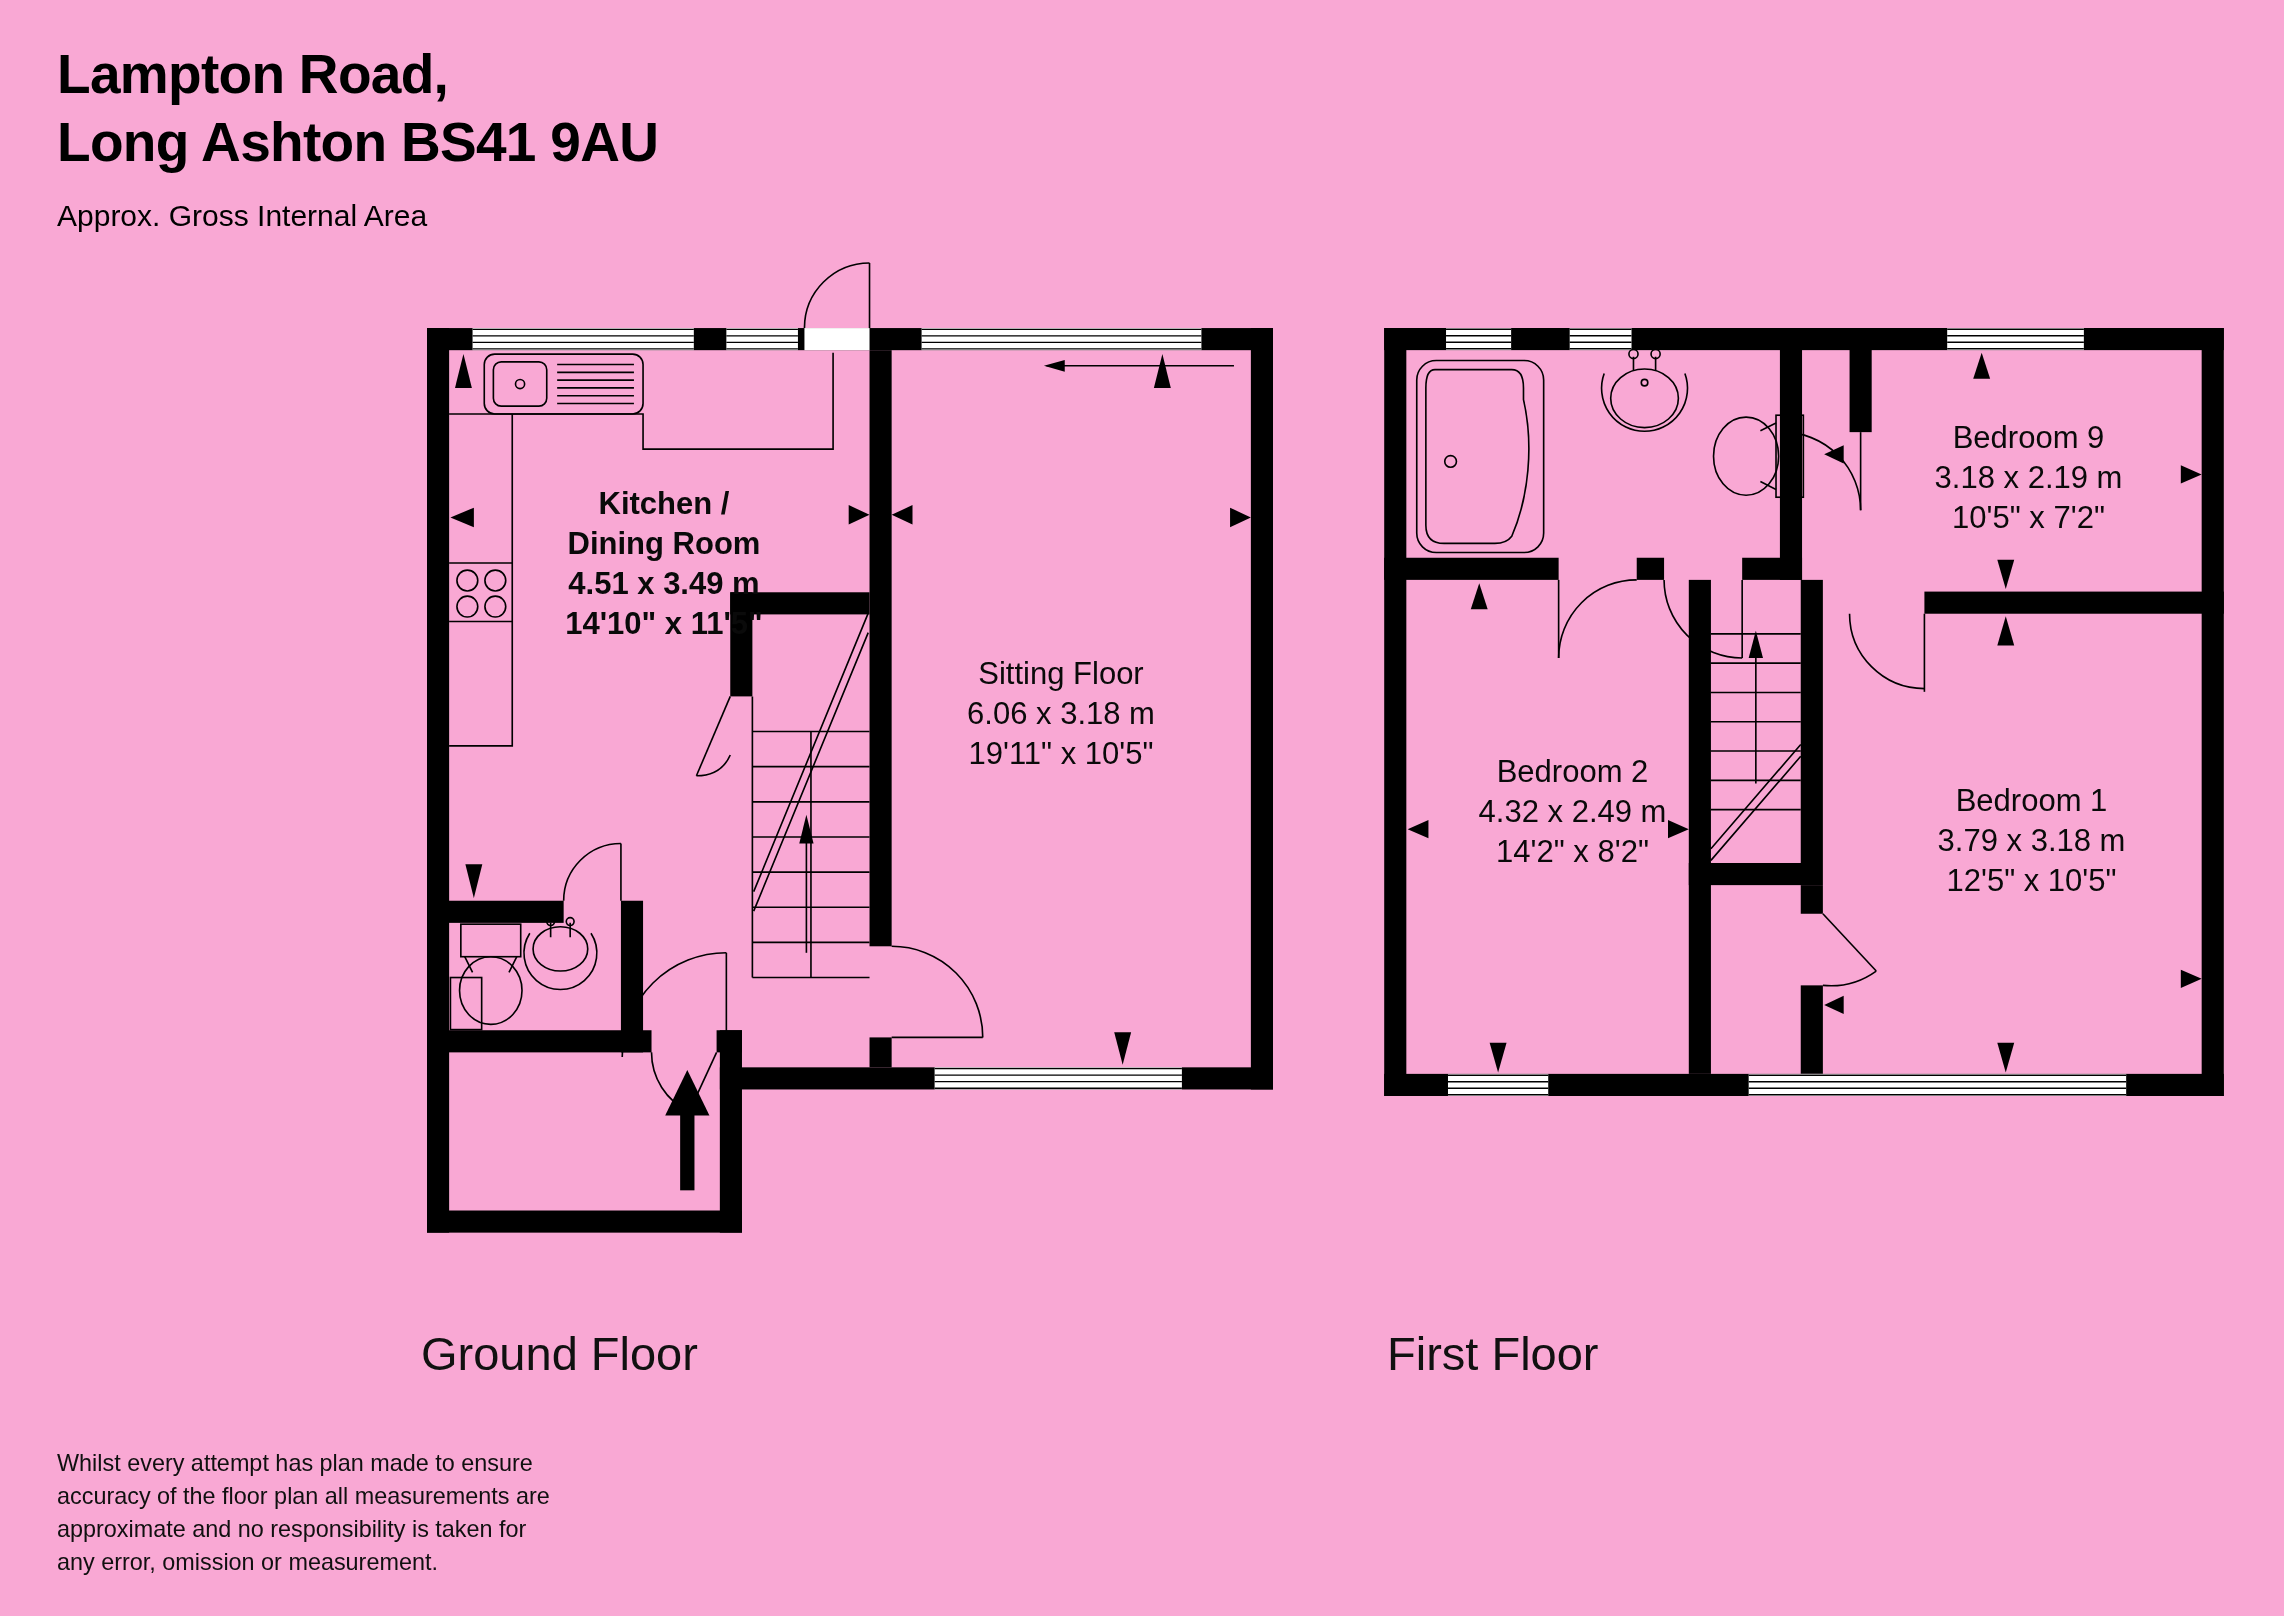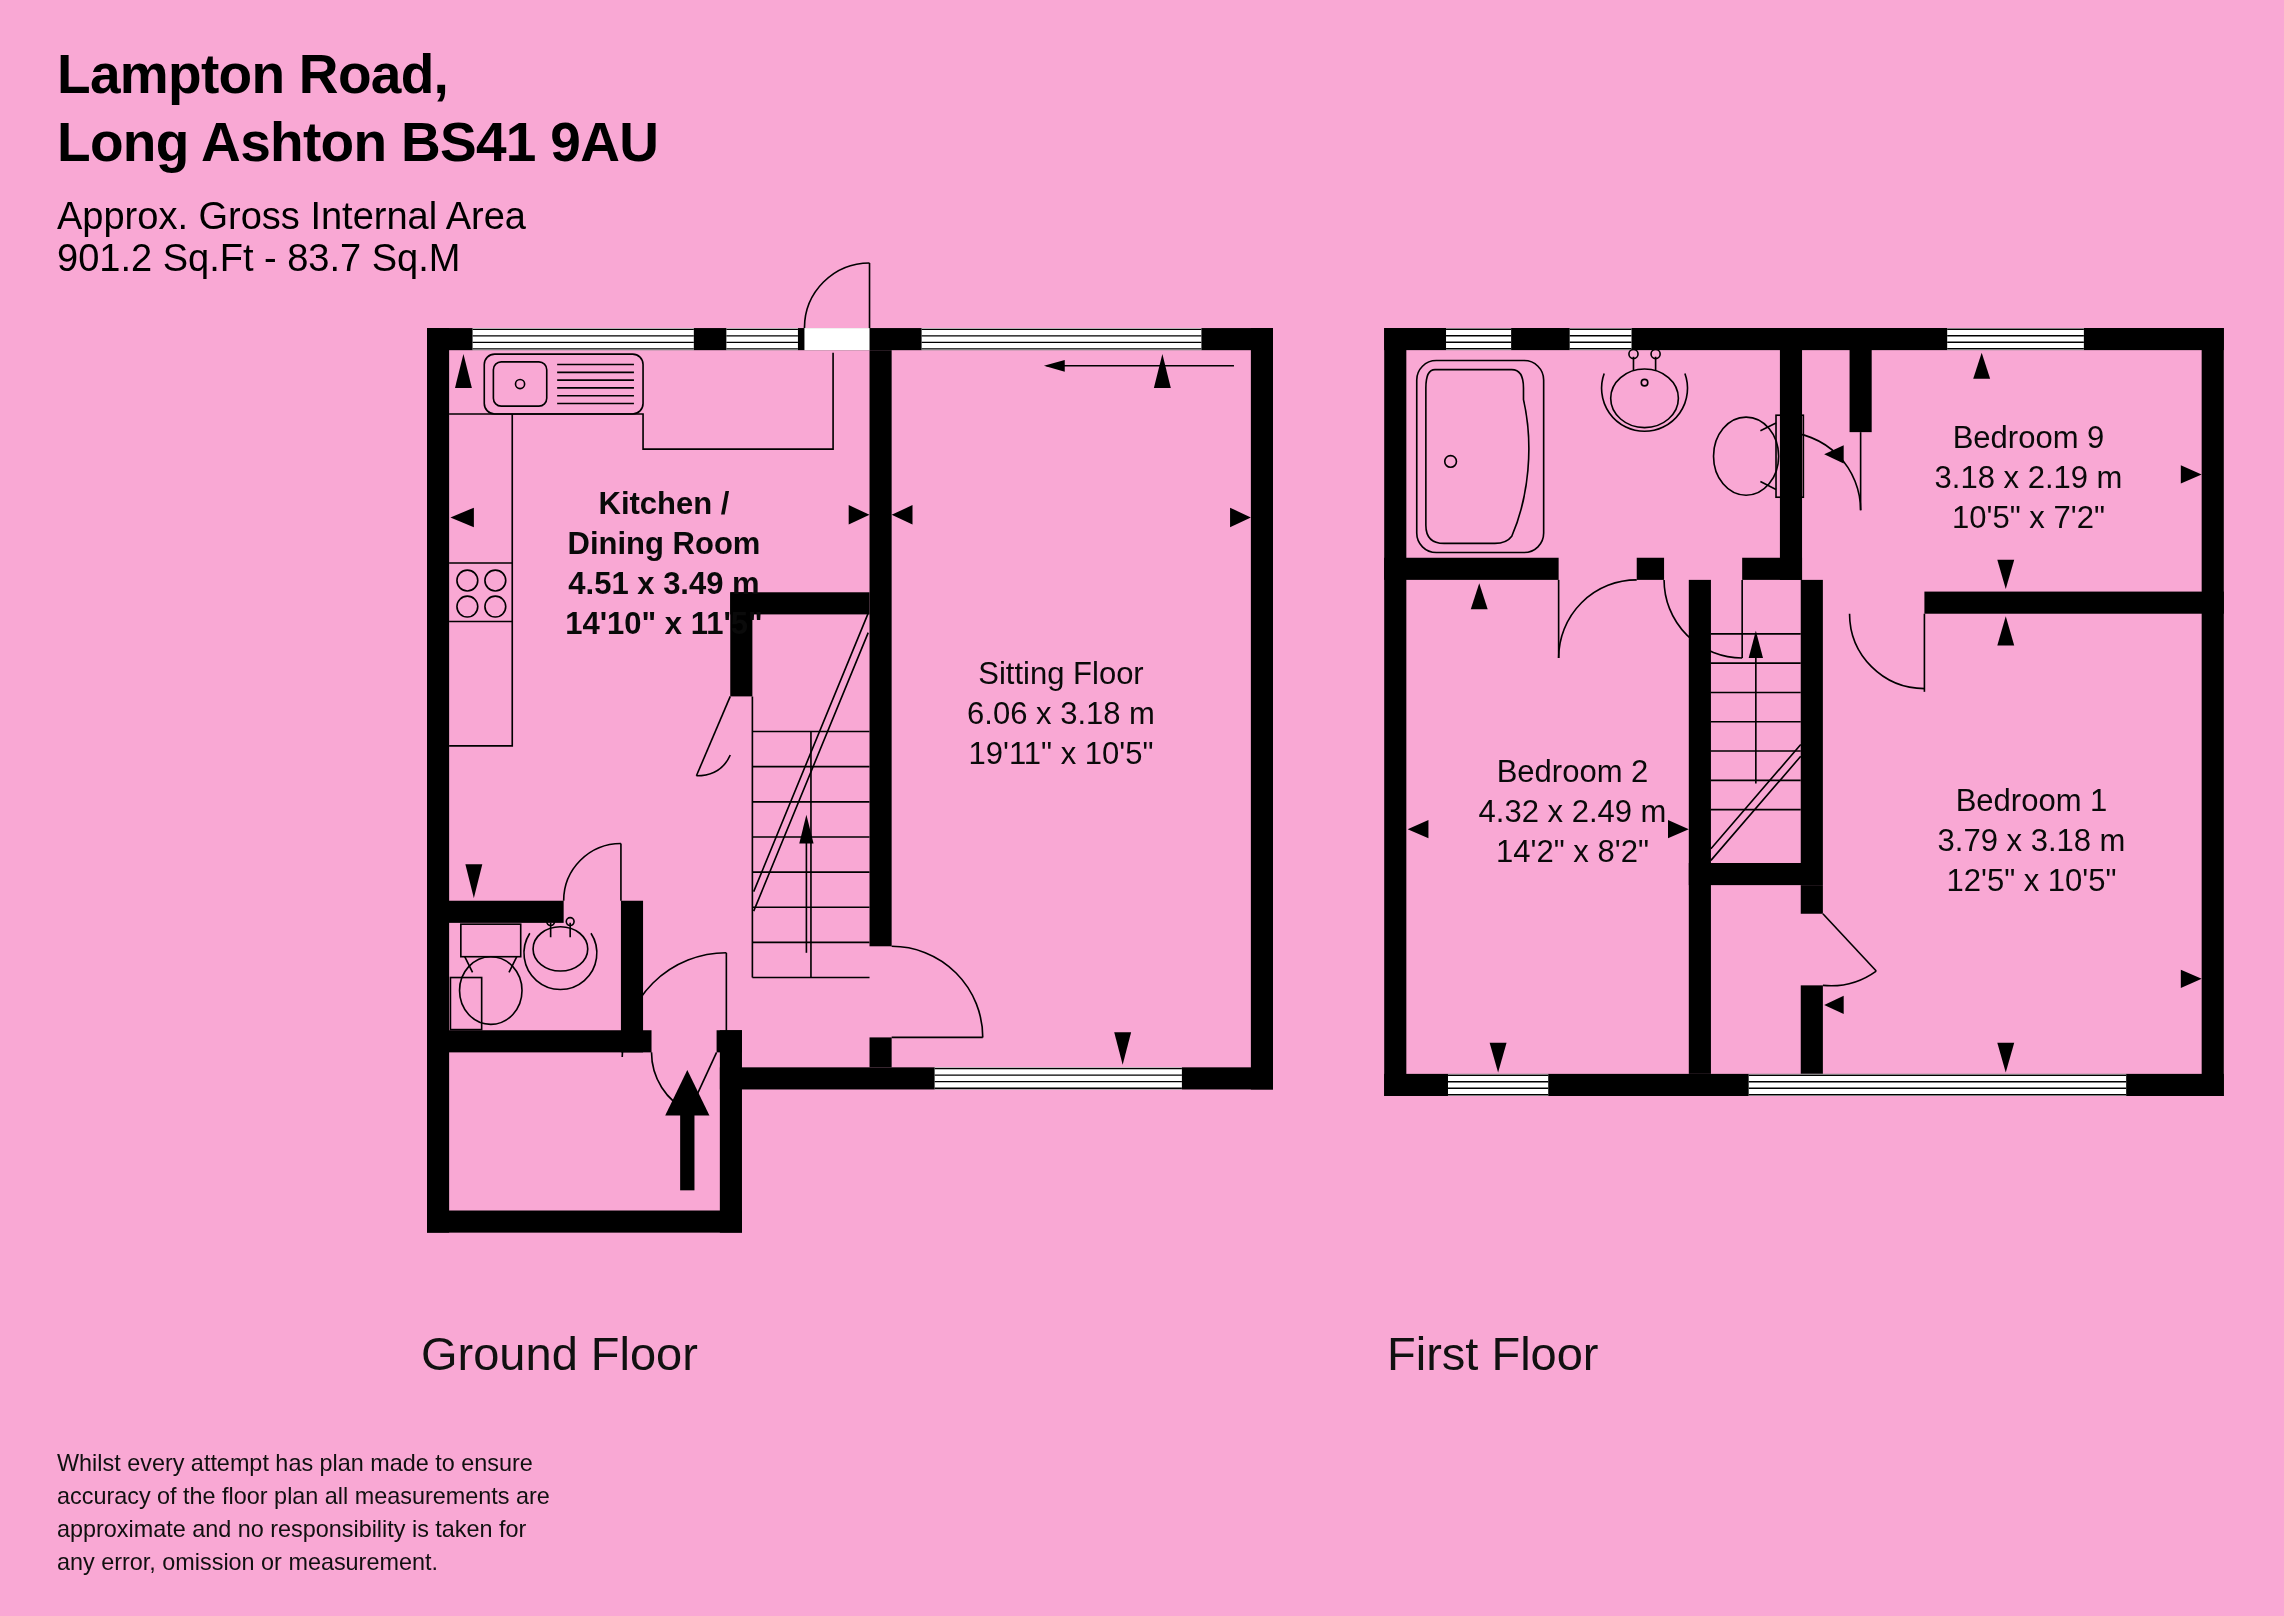--- a/index.html
+++ b/index.html
@@ -1,19 +1,19 @@
 <!DOCTYPE html>
 <html style="font-size:10.4px"><head>
 <meta charset="utf-8">
 <style>
   html,body{margin:0;padding:0;background:#fff;}
   .page{position:relative;width:2284px;height:1616px;background:#f9a8d4;overflow:hidden;
         font-family:"Liberation Sans", sans-serif;color:#000;}
   .title{position:absolute;left:57px;top:40px;font-size:55px;font-weight:700;line-height:68px;letter-spacing:-0.7px;}
-  .subtitle{position:absolute;left:57px;top:195px;font-size:38px;font-weight:400;line-height:42px;}
+  .subtitle{position:absolute;left:57px;top:195px;font-size:30px;font-weight:400;line-height:42px;}
   .room-label{position:absolute;text-align:center;font-size:31px;line-height:40px;color:#0a0a0a;}
   .floor-label{position:absolute;text-align:left;font-size:47px;font-weight:400;color:#111;}
   .disclaimer{position:absolute;left:57px;top:1447px;font-size:23.4px;line-height:33px;color:#101010;}
   .disclaimer .first{margin-bottom:9px;}
   svg{position:absolute;display:block;}
   .plan-wall{fill:#000;}
   .thin{stroke:#000;stroke-width:2.5;fill:none;}
   .glaze{stroke:#000;stroke-width:2.2;fill:none;}
   .mark{fill:#000;}
 </style>
@@ -21,21 +21,20 @@
 <body>
 
 <div class="page">
 
   <div class="title">
     <div>Lampton Road,</div>
     <div>Long Ashton BS41 9AU</div>
   </div>
   <div class="subtitle">
     <div>Approx. Gross Internal Area</div>
-    <div>901.2 Sq.Ft - 83.7 Sq.M</div>
   </div>
 
   <svg style="left:427px;top:247px;" width="846" height="986" viewBox="0 -124 1300 1514">
 
     <g>
       <rect class="plan-wall" x="0" y="0" width="1300" height="34"></rect>
       <rect class="plan-wall" x="0" y="0" width="34" height="1390"></rect>
       <rect class="plan-wall" x="1266" y="0" width="34" height="1170"></rect>
       <rect class="plan-wall" x="450" y="1136" width="850" height="34"></rect>
       <rect class="plan-wall" x="0" y="1079" width="345" height="34"></rect>

